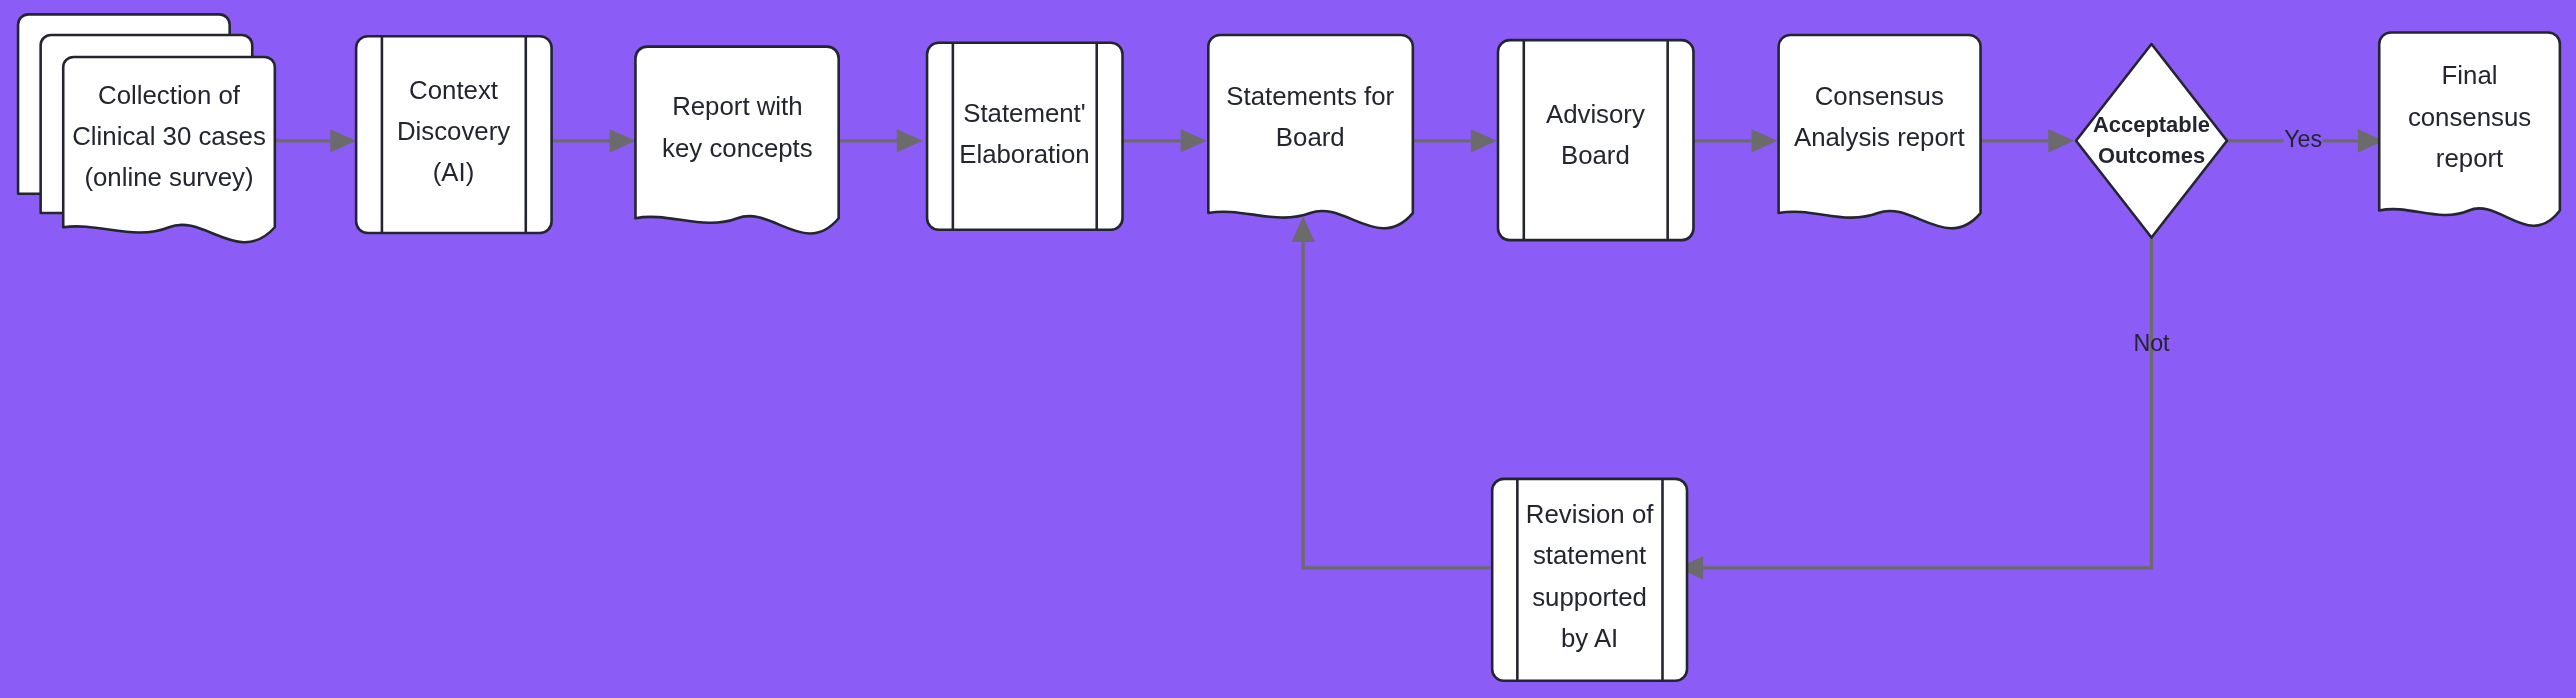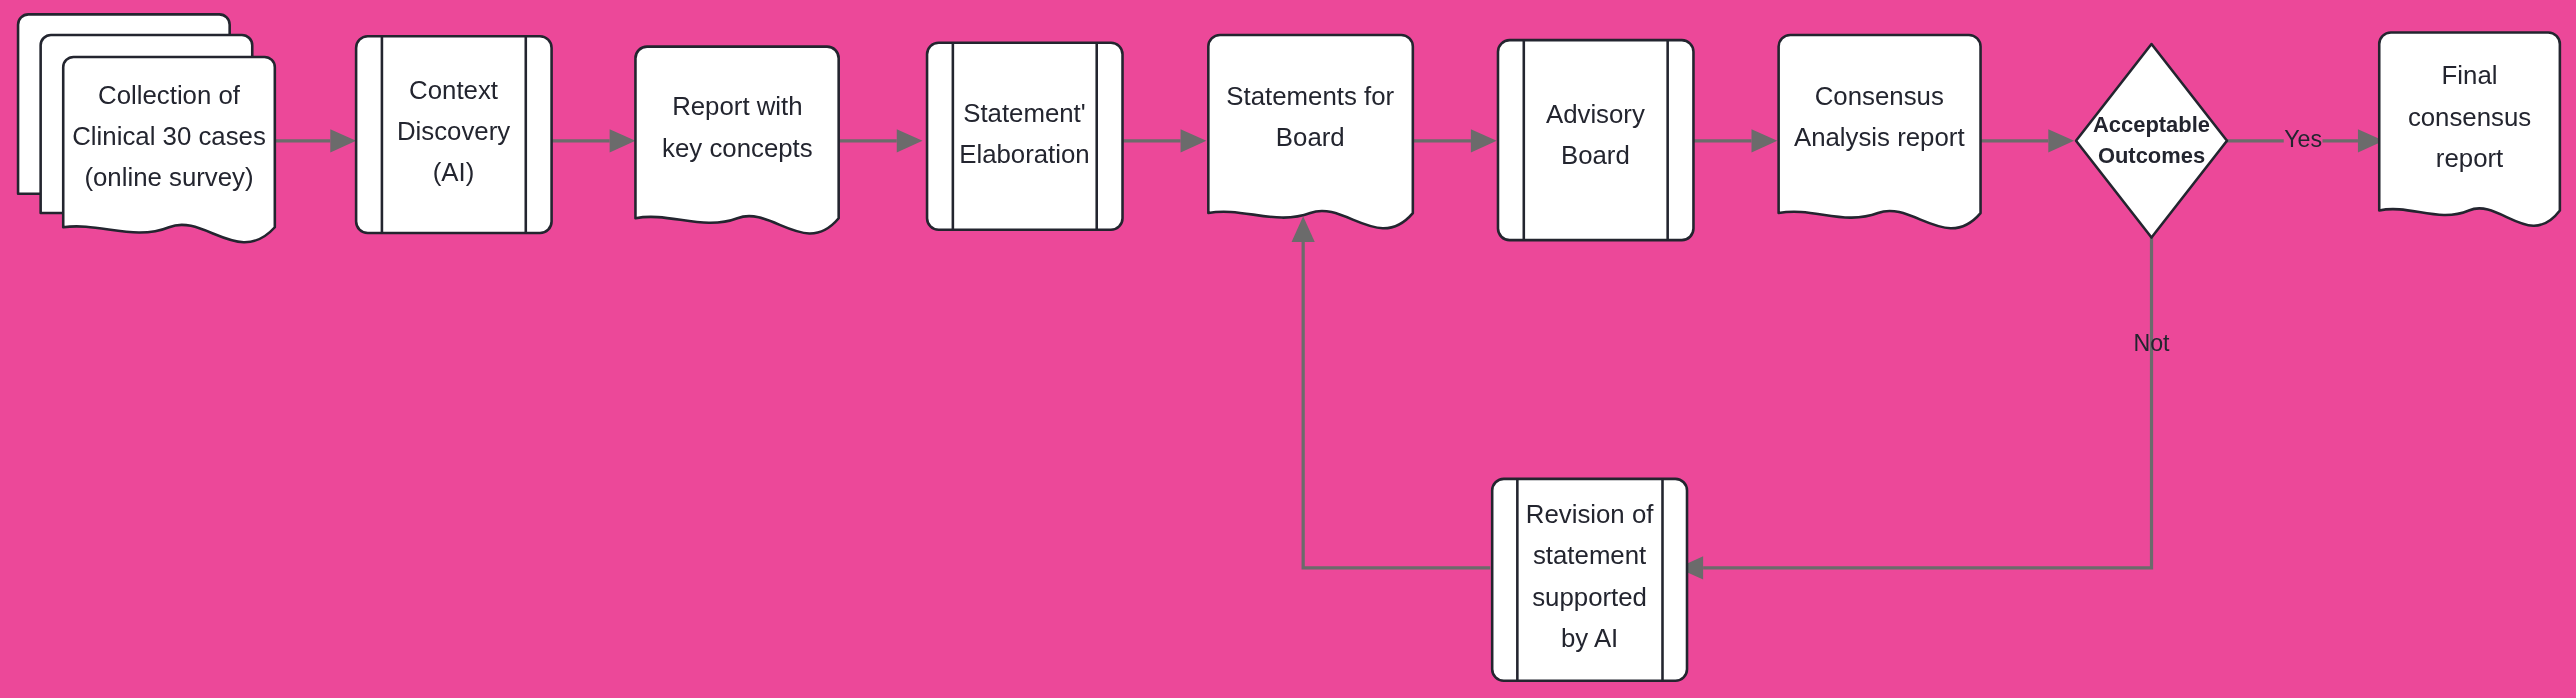--- a/index.html
+++ b/index.html
@@ -7,21 +7,21 @@
     padding: 0;
     background: #ffffff;
   }
   body {
     font-family: "Liberation Sans", sans-serif;
   }
   #canvas {
     position: relative;
     width: 2576px;
     height: 699px;
-    background: #ec4899;
+    background: #8b5cf6;
     overflow: hidden;
   }
   #flow-svg {
     position: absolute;
     top: 0;
     left: 0;
     width: 2576px;
     height: 699px;
   }
   .shape-stroke {

